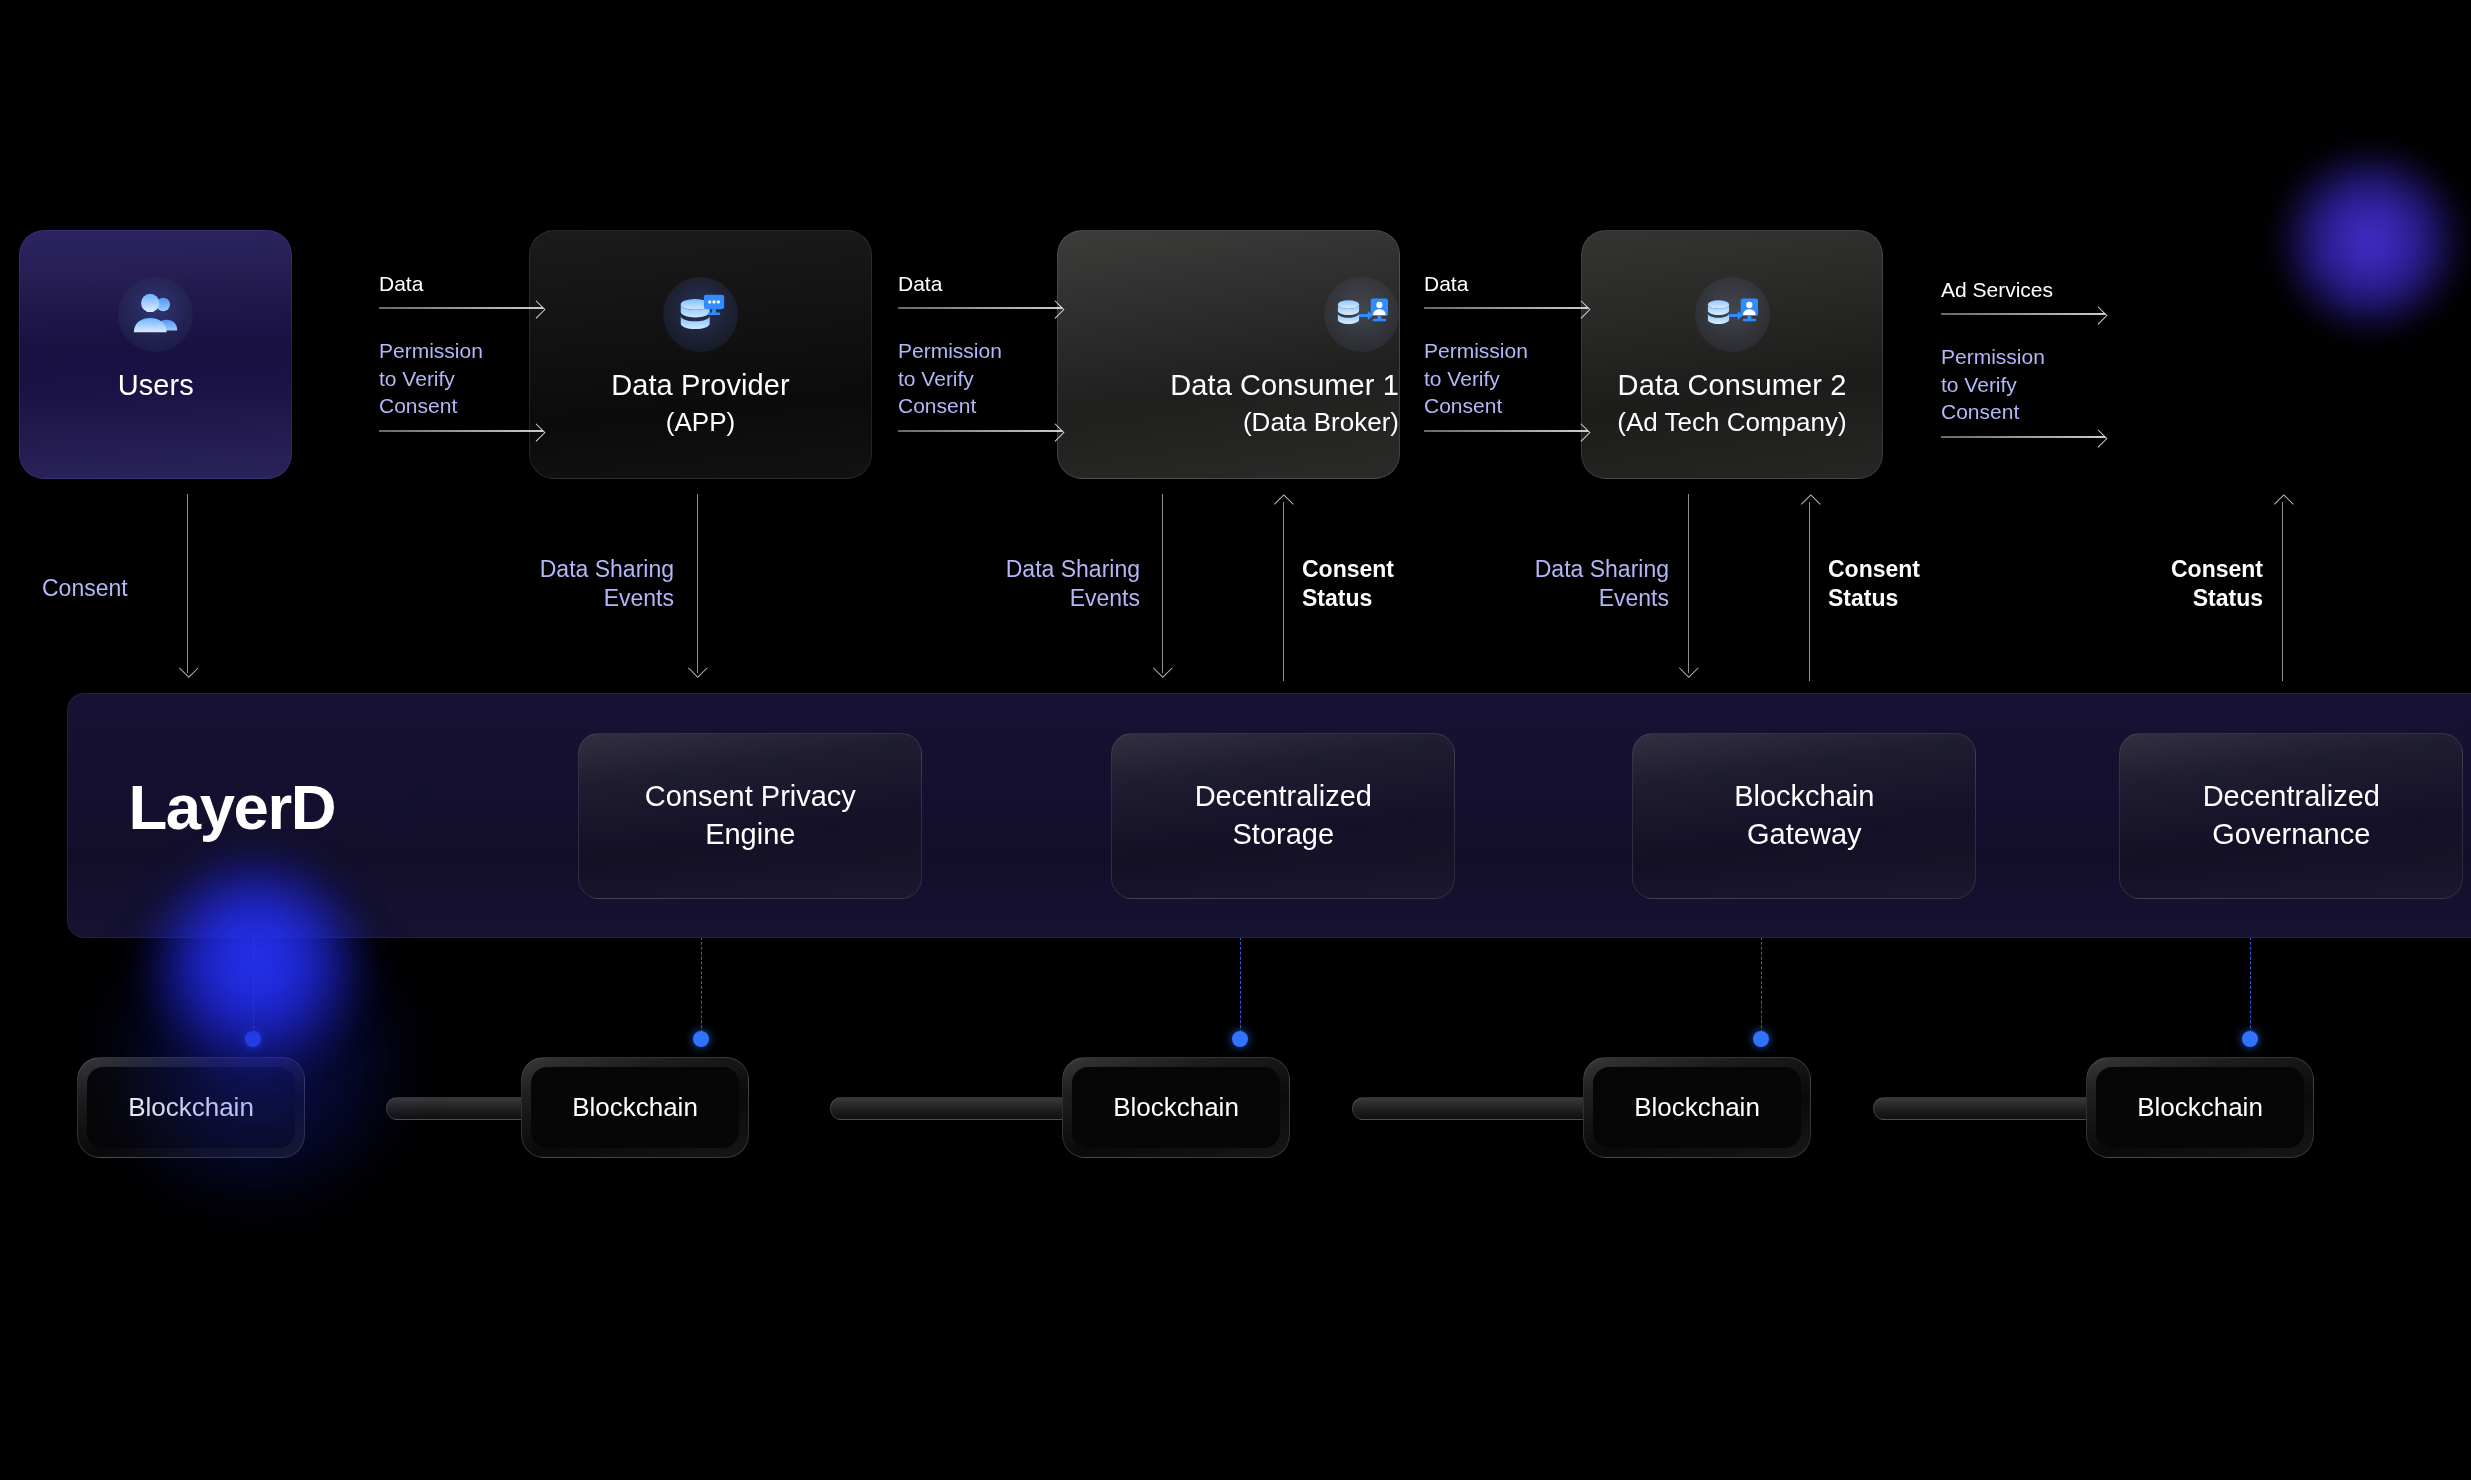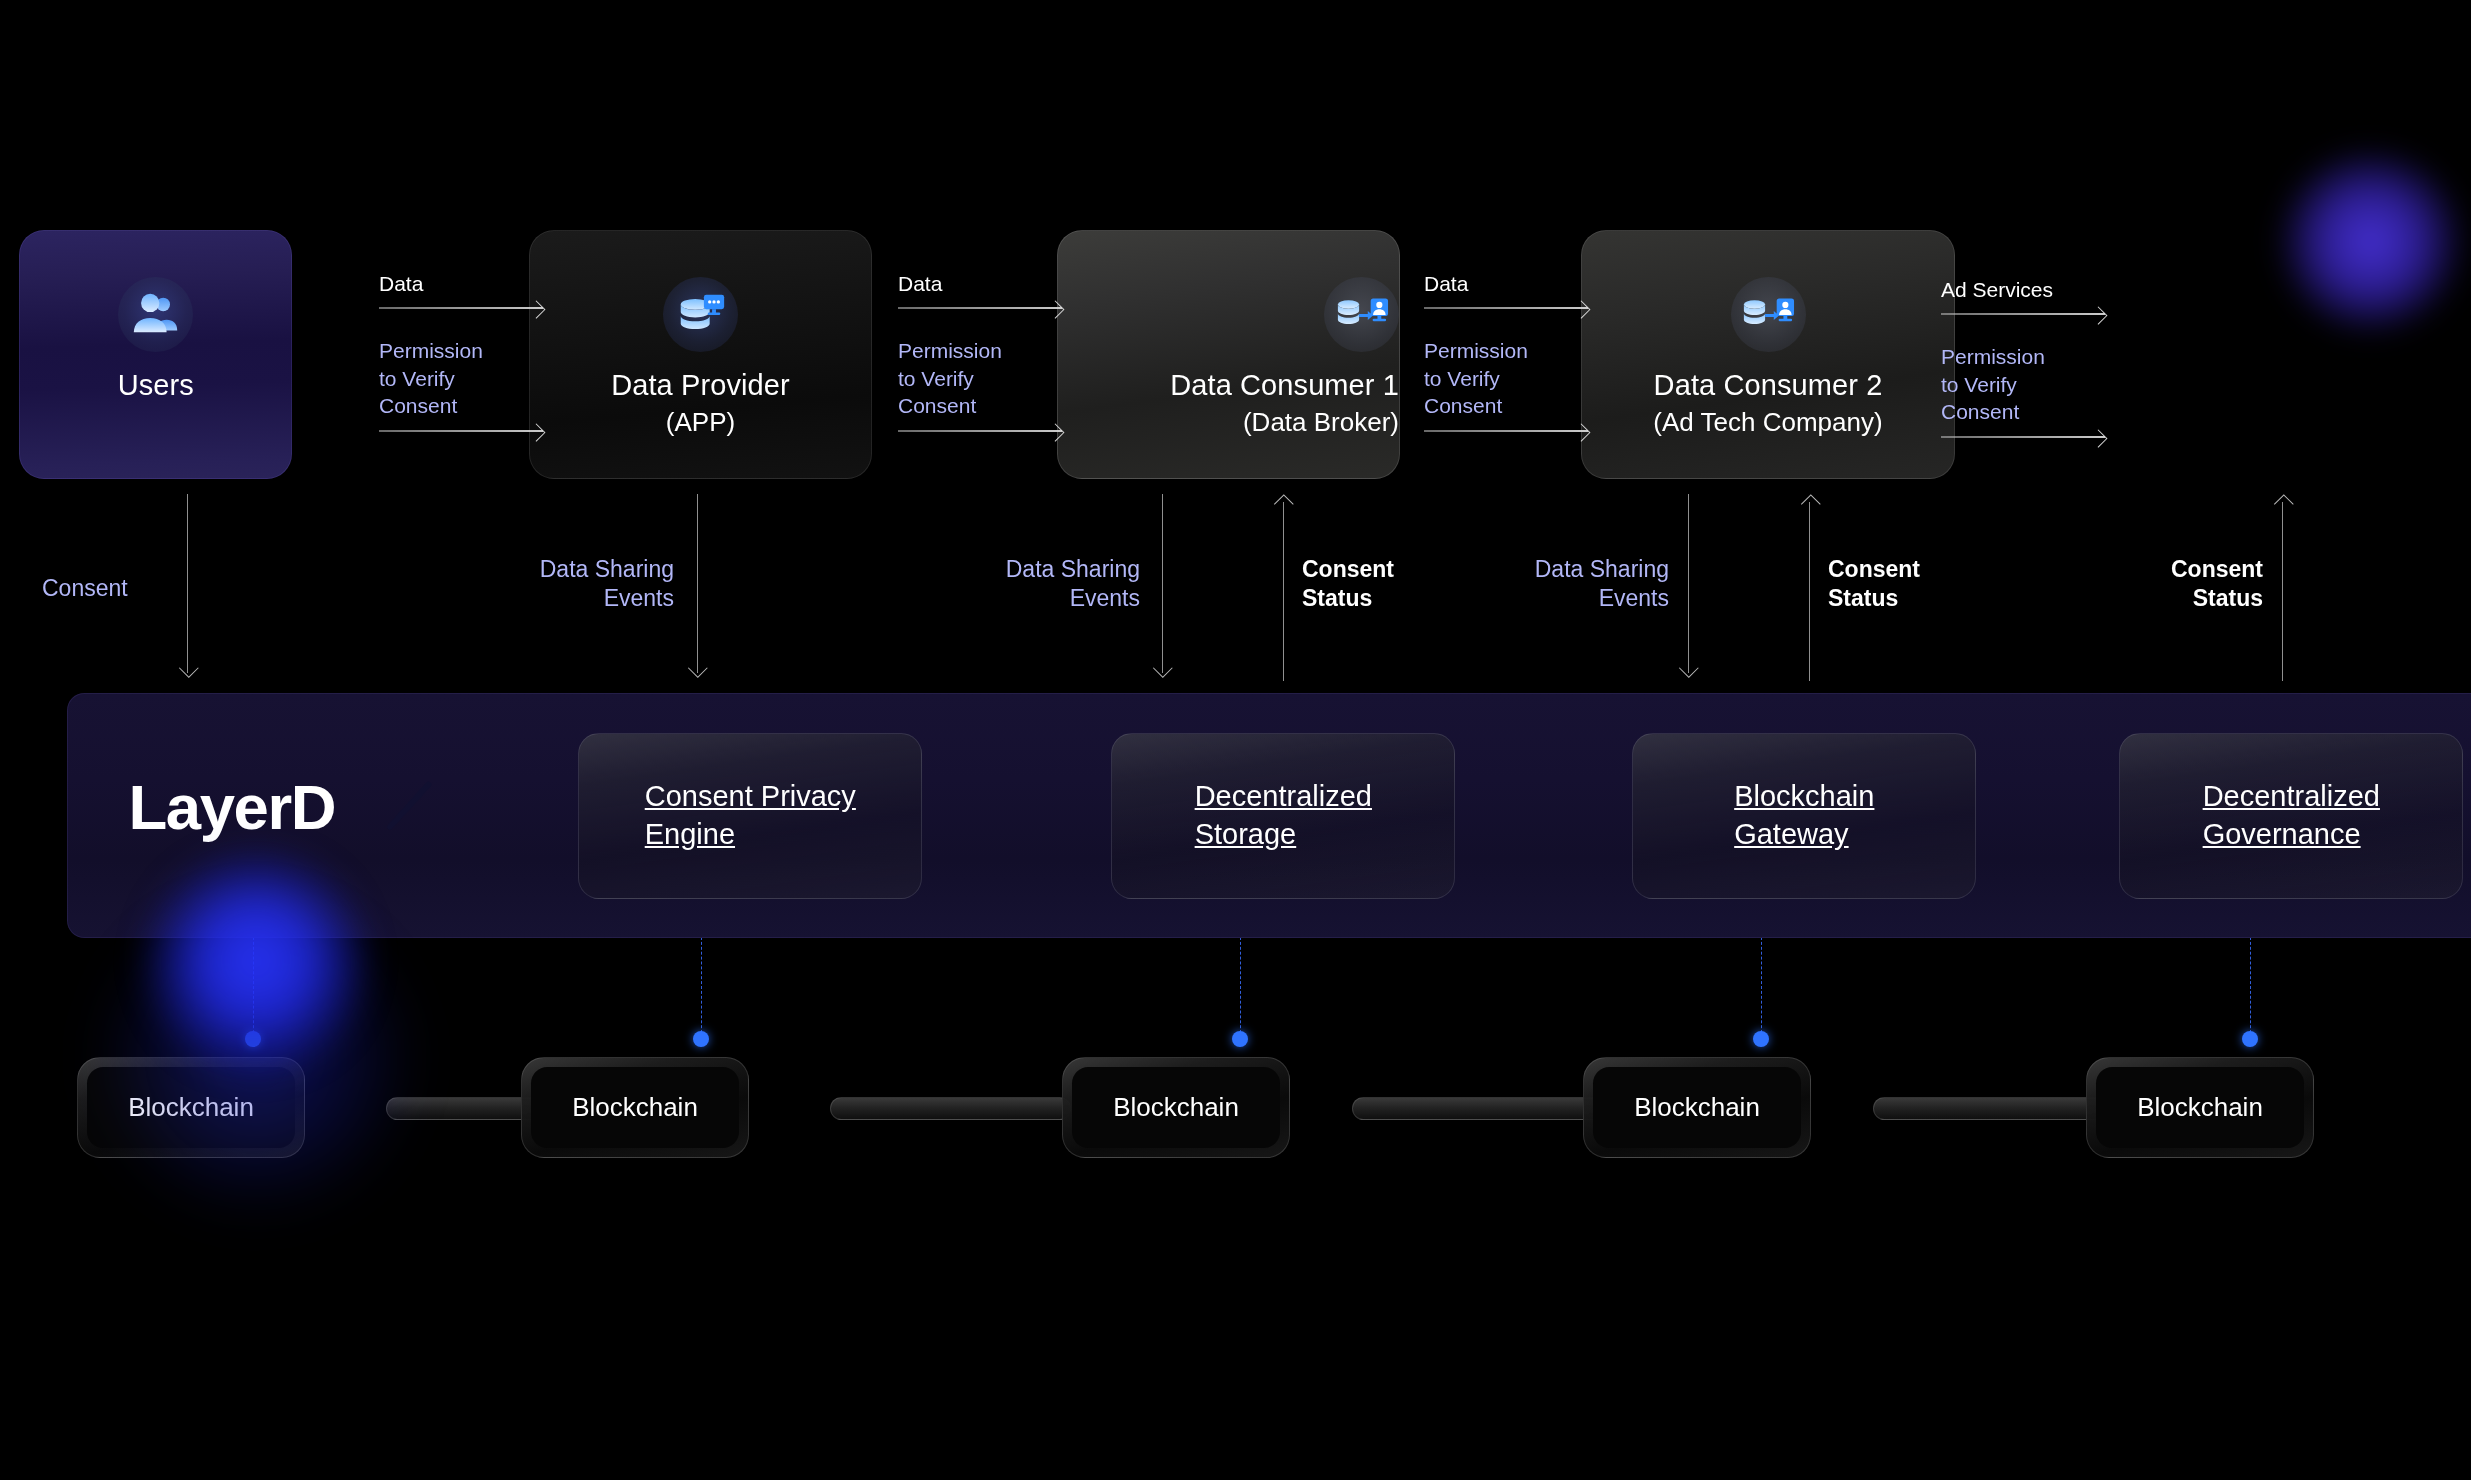--- a/index.html
+++ b/index.html
@@ -112,21 +112,21 @@
     background: linear-gradient(175deg, #1b1b1b 0%, #141414 30%, #0b0b0b 70%, #121212 100%);
     border: 1px solid rgba(120,120,120,0.22);
   }
   #entity-consumer1 {
     left: 1057px; top: 230px; width: 343px; height: 249px;
     background: linear-gradient(172deg, #3c3c3a 0%, #303030 26%, #1f1f1e 62%, #2a2a28 100%);
     border: 1px solid rgba(170,170,170,0.22);
     align-items: flex-end;
   }
   #entity-consumer2 {
-    left: 1581px; top: 230px; width: 374px; height: 249px;
+    left: 1581px; top: 230px; width: 302px; height: 249px;
     background: linear-gradient(172deg, #343432 0%, #2a2a29 28%, #1c1c1b 64%, #262625 100%);
     border: 1px solid rgba(160,160,160,0.20);
   }
   #entity-consumer3 {
     left: 2105px; top: 230px; width: 343px; height: 249px;
     background: linear-gradient(172deg, #3a3a3c 0%, #2e2e31 28%, #1d1d21 64%, #28282c 100%);
     border: 1px solid rgba(175,175,195,0.28);
     z-index: 4;
   }
 
@@ -230,24 +230,23 @@
     border-radius: 21px;
     background: linear-gradient(172deg, rgba(60,60,70,0.72) 0%, rgba(40,40,50,0.55) 24%, rgba(22,20,34,0.42) 60%, rgba(34,32,48,0.5) 100%);
     border: 1px solid rgba(150,150,175,0.20);
     display: flex; align-items: center; justify-content: center;
     z-index: 7;
     box-sizing: border-box;
   }
   .svc-card .svc-label {
     font-size: 29px;
     line-height: 1.3;
-    text-align: left;
+    text-align: center;
     color: #ffffff;
     font-weight: 400;
-    text-decoration: underline;
   }
   #svc-0 { left: 510px; }
   #svc-1 { left: 1043px; }
   #svc-2 { left: 1564px; }
   #svc-3 { left: 2051px; }
 
   
   .dash {
     position: absolute;
     width: 0;

